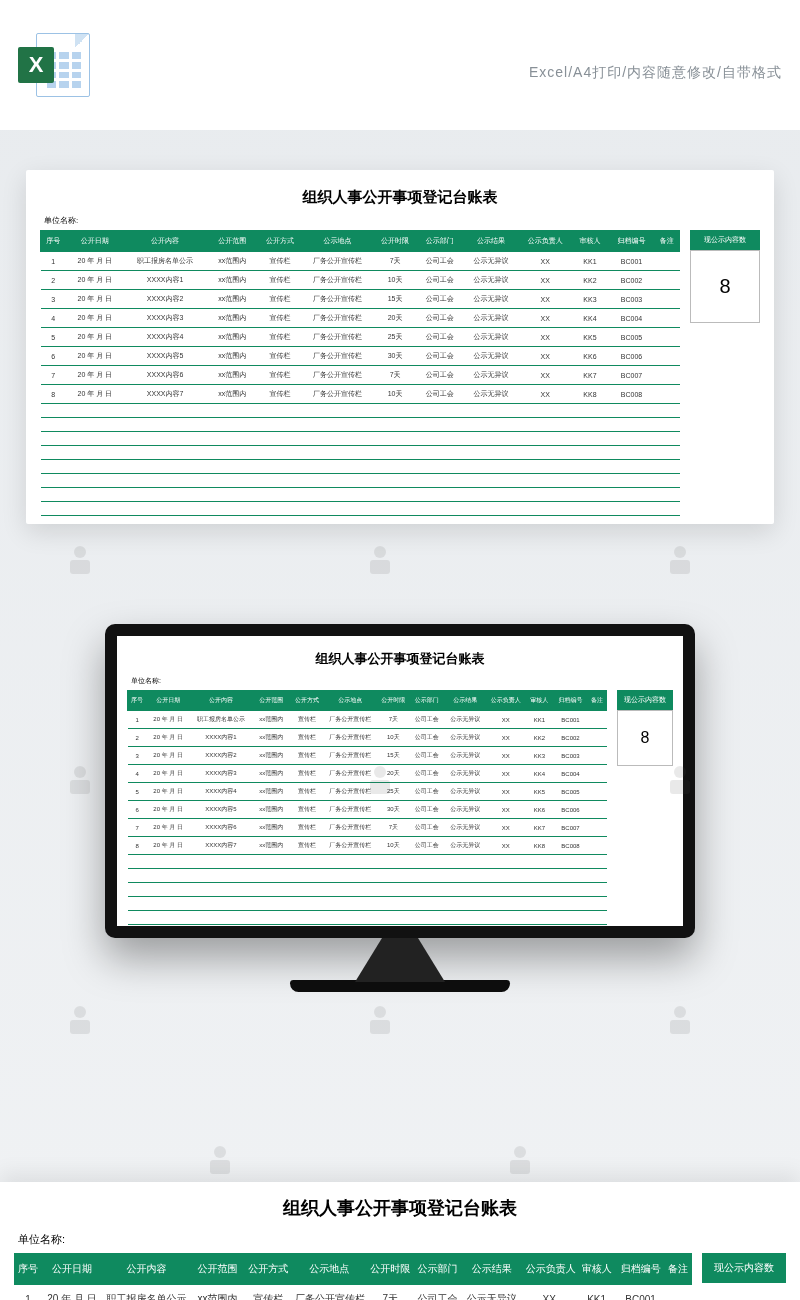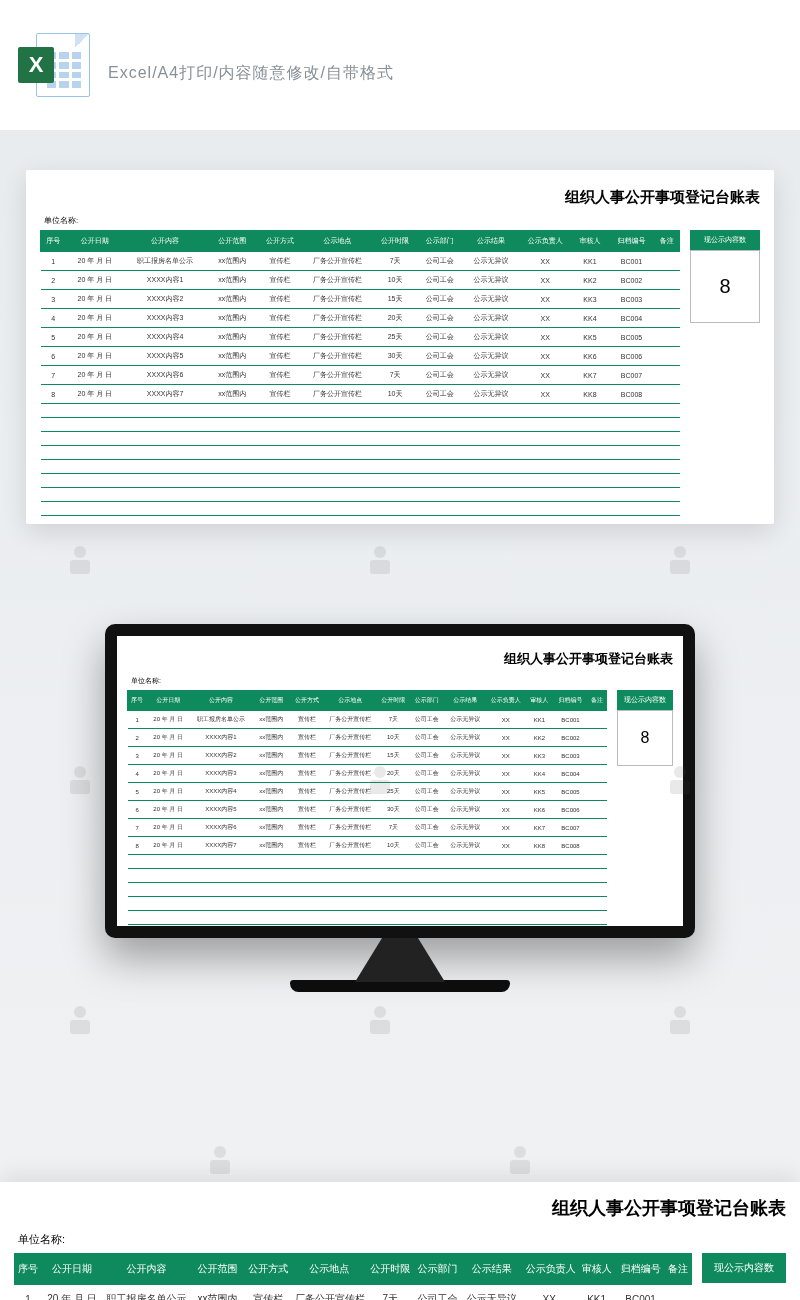--- a/index.html
+++ b/index.html
@@ -42,31 +42,31 @@
   .excel-icon .x {
     position: absolute; left: 0; top: 18px;
     width: 36px; height: 36px;
     background: #217346; color: #fff;
     font-weight: bold; font-size: 22px;
     display: flex; align-items: center; justify-content: center;
     border-radius: 2px;
   }
   .banner-text { flex:1; overflow:hidden; white-space:nowrap; }
   .banner-title { font-size: 32px; color:#444; font-weight: 500; letter-spacing:1px; }
-  .banner-sub { font-size: 16px; color:#889097; margin-top:16px; letter-spacing:1px; }
+  .banner-sub { font-size: 14px; color:#889097; margin-top:16px; letter-spacing:1px;text-align:right; }
 
   .preview-card {
     margin: 40px 26px 0 26px;
     background: #fff;
     border-radius: 2px;
     box-shadow: 0 8px 26px rgba(0,0,0,0.12);
     padding: 14px 14px 8px 14px;
   }
 
-  .sheet-title { text-align:right; font-size:15px; font-weight:bold; margin:4px 0 8px 0; }
+  .sheet-title { text-align:center; font-size:15px; font-weight:bold; margin:4px 0 8px 0; }
   .unit-label { font-size:8px; margin-bottom:4px; padding-left:4px; }
 
   .tbl-wrap { display:flex; gap:10px; align-items:flex-start; }
   table.main {
     border-collapse: collapse;
     font-size: 7px;
     width: 100%;
     table-layout: fixed;
   }
   table.main th {

